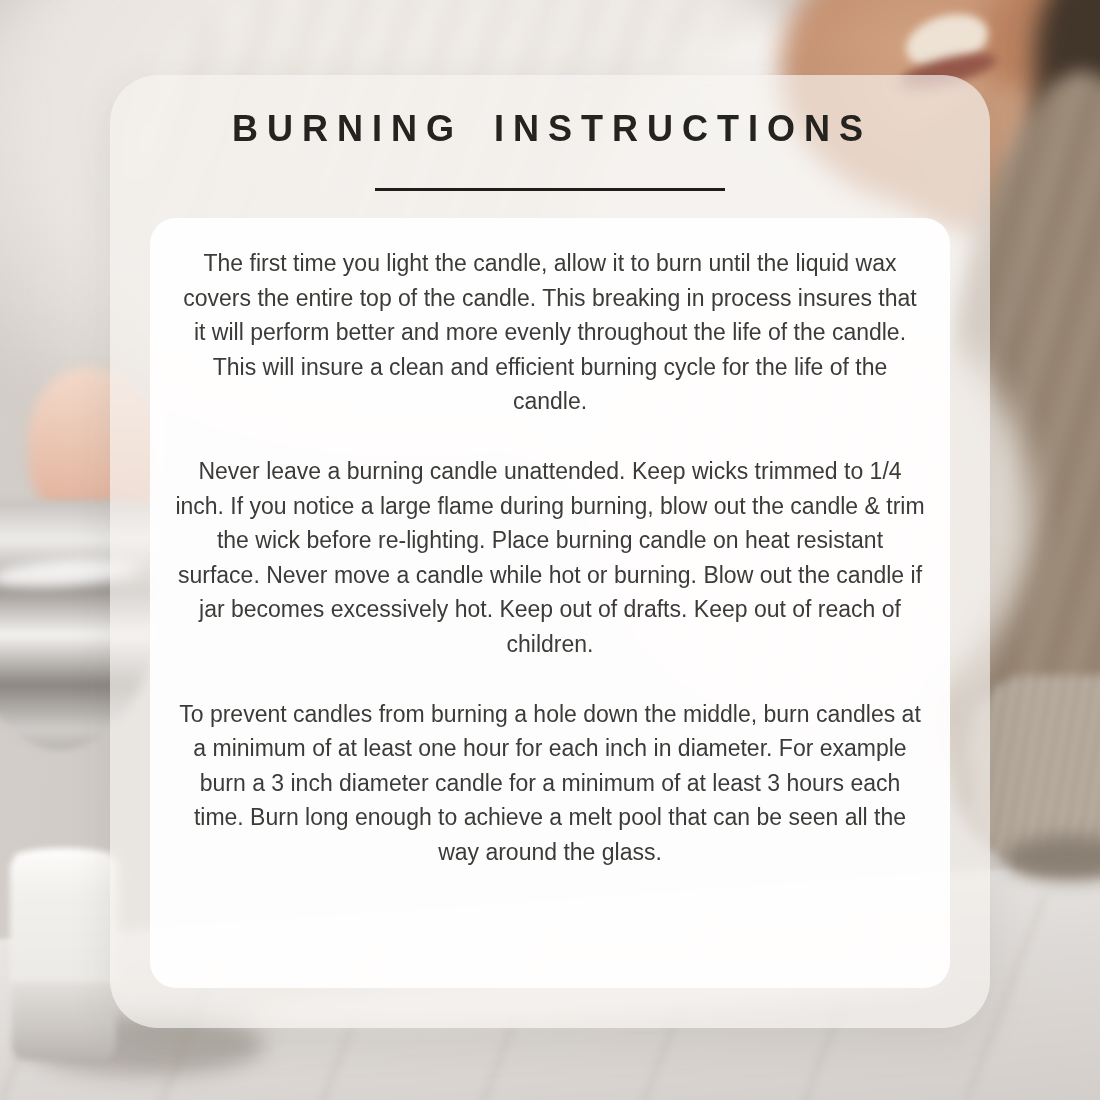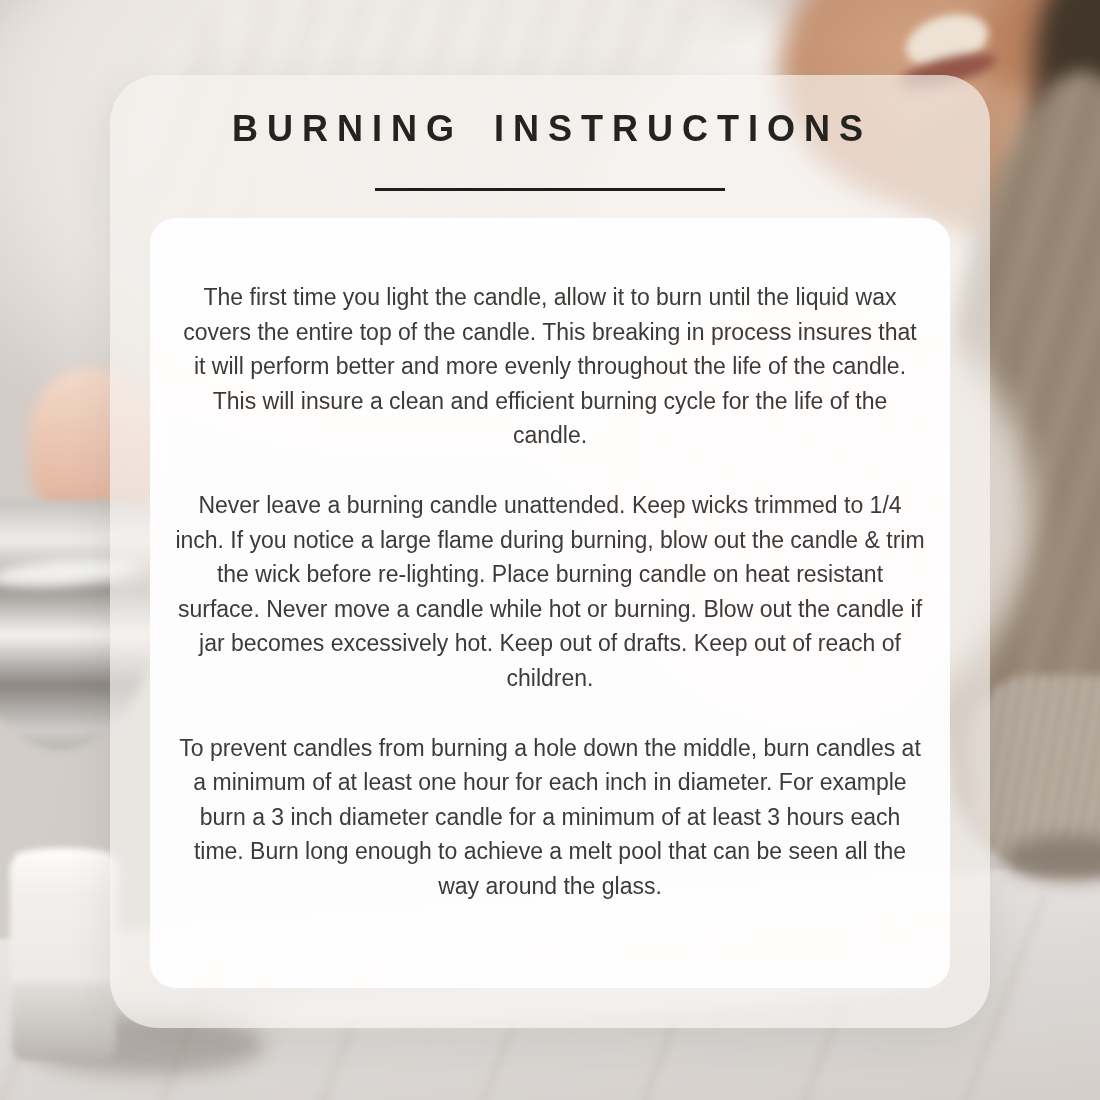--- a/index.html
+++ b/index.html
@@ -80,21 +80,21 @@
   }
   .title{
     margin:32px auto 0;text-align:center;
     font-size:36px;font-weight:700;letter-spacing:9px;word-spacing:12px;
     padding-left:4px;color:#24231f;line-height:44px;
   }
   .divider{width:350px;height:3px;margin:37px auto 0;background:#1e1e1c;}
   .inner-card{
     position:absolute;left:40px;top:143px;width:800px;height:770px;
     border-radius:26px;background:rgba(255,255,255,.93);
-    box-sizing:border-box;padding:62px 25px 0;
+    box-sizing:border-box;padding:28px 25px 0;
   }
   .inner-card p{
     margin:0 0 35px;text-align:center;
     font-size:23px;line-height:34.6px;color:#3c3b38;
   }
 </style>
 </head>
 <body>
 
 <div class="stage">

